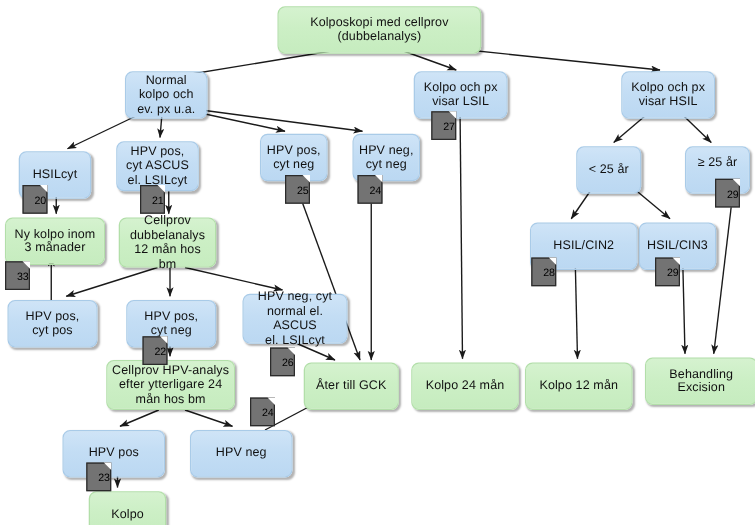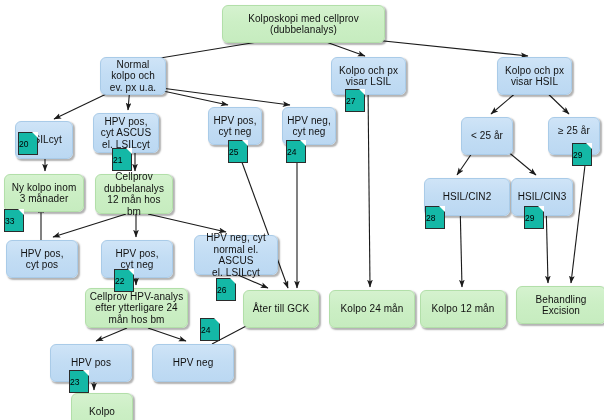--- a/index.html
+++ b/index.html
@@ -45,25 +45,25 @@
   .node.green {
     background: linear-gradient(to bottom, #d5f2cf 0%, #ccefc5 45%, #c6ecbf 100%);
     border: 1px solid #b2dfa9;
   }
   .node span { display: block; width: 100%; white-space: pre-line; }
 
   .note {
     position: absolute;
     width: 20px;
     height: 23px;
-    background: #14b8a6;
+    background: #737373;
     border: 1px solid #2b2b2b;
     font-size: 8.5px;
     line-height: 23px;
-    text-align: left;
+    text-align: right;
     color: #000000;
     box-sizing: border-box;
   }
   .note .foldcut {
     position: absolute;
     right: -1px;
     top: -1px;
     width: 0;
     height: 0;
     border-left: 6px solid transparent;
@@ -206,21 +206,21 @@
         <span>HPV pos</span>
       </div>
       <div class="node blue" style="left: 152px; top: 344px; width: 82px; height: 23px;">
         <span>HPV neg</span>
       </div>
       <div class="node green" style="left: 71px; top: 393px; width: 62px; height: 23px;">
         <span>Kolpo</span>
       </div>
     </div>
   <div id="note-layer">
-      <div class="note" style="left: 18px; top: 132px;"><div class="foldcut"></div><em>20</em></div>
+      <div class="note" style="left: 18px; top: 148px;"><div class="foldcut"></div><em>20</em></div>
       <div class="note" style="left: 112px; top: 148px;"><div class="foldcut"></div><em>21</em></div>
       <div class="note" style="left: 228px; top: 140px;"><div class="foldcut"></div><em>25</em></div>
       <div class="note" style="left: 286px; top: 140px;"><div class="foldcut"></div><em>24</em></div>
       <div class="note" style="left: 345px; top: 89px;"><div class="foldcut"></div><em>27</em></div>
       <div class="note" style="left: 572px; top: 143px;"><div class="foldcut"></div><em>29</em></div>
       <div class="note" style="left: 4px; top: 209px;"><div class="foldcut"></div><em>33</em></div>
       <div class="note" style="left: 425px; top: 206px;"><div class="foldcut"></div><em>28</em></div>
       <div class="note" style="left: 524px; top: 206px;"><div class="foldcut"></div><em>29</em></div>
       <div class="note" style="left: 114px; top: 269px;"><div class="foldcut"></div><em>22</em></div>
       <div class="note" style="left: 216px; top: 278px;"><div class="foldcut"></div><em>26</em></div>

